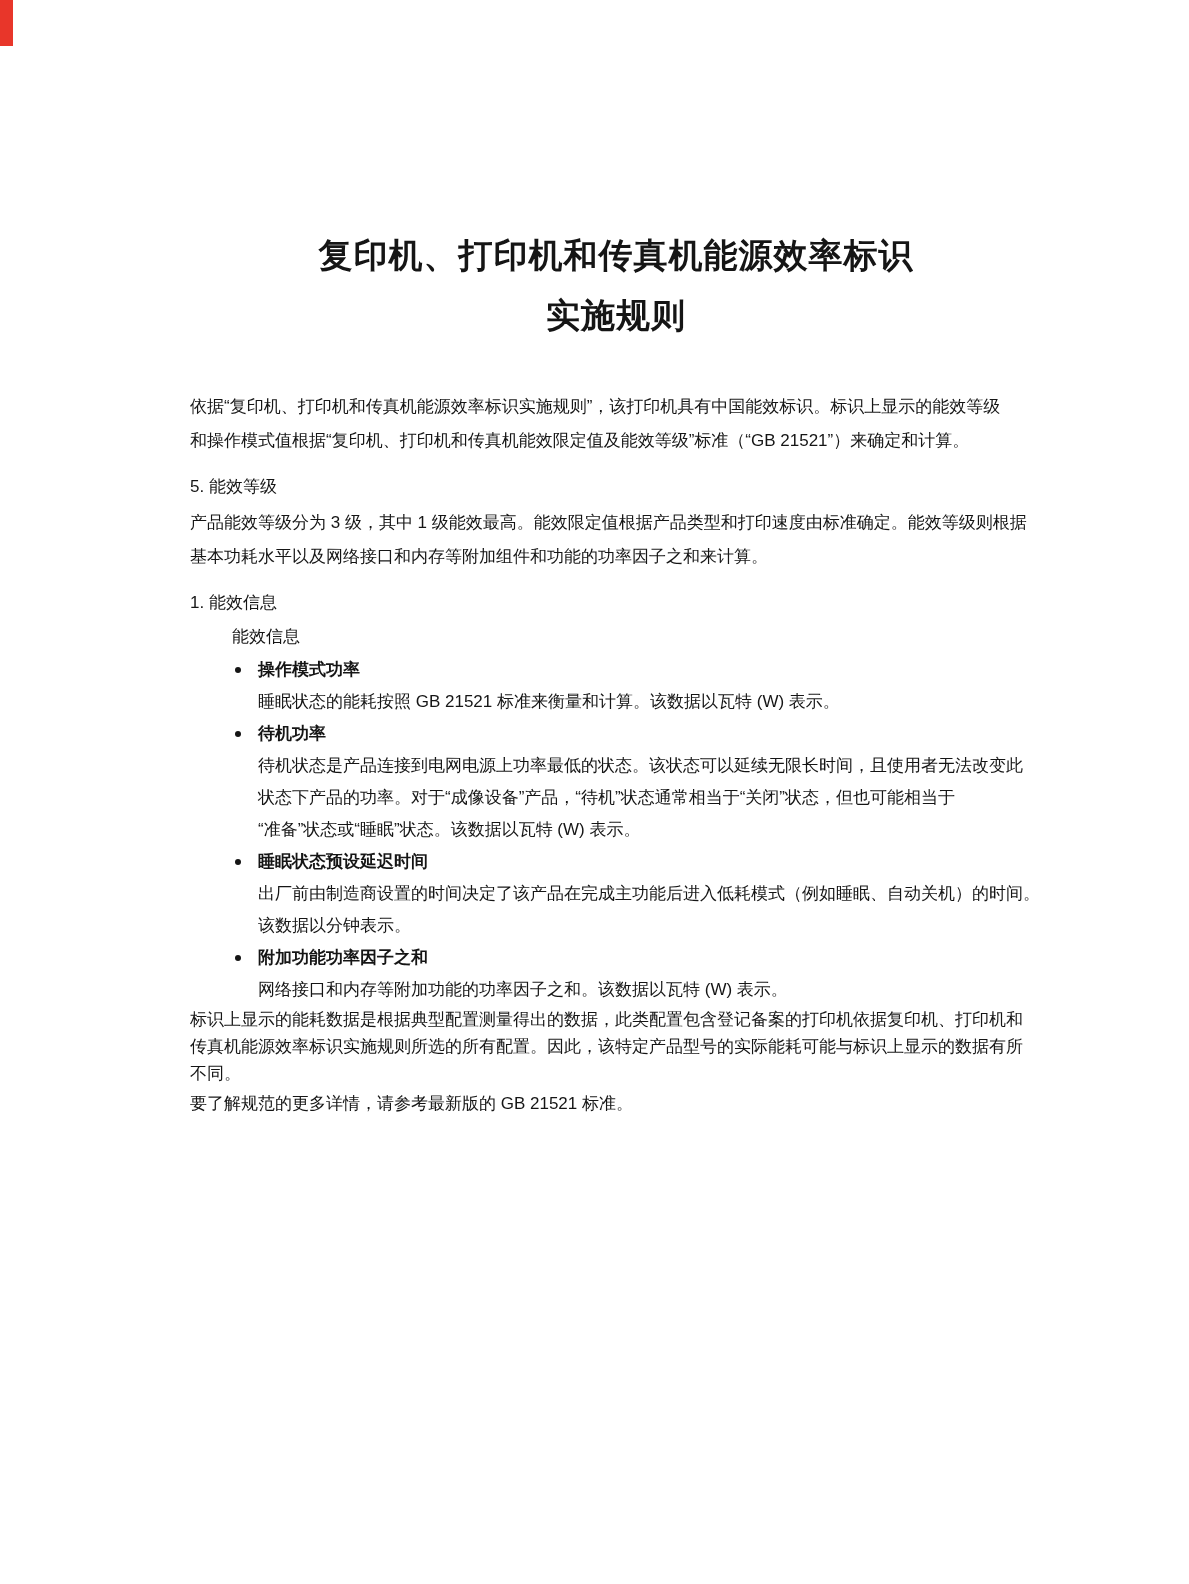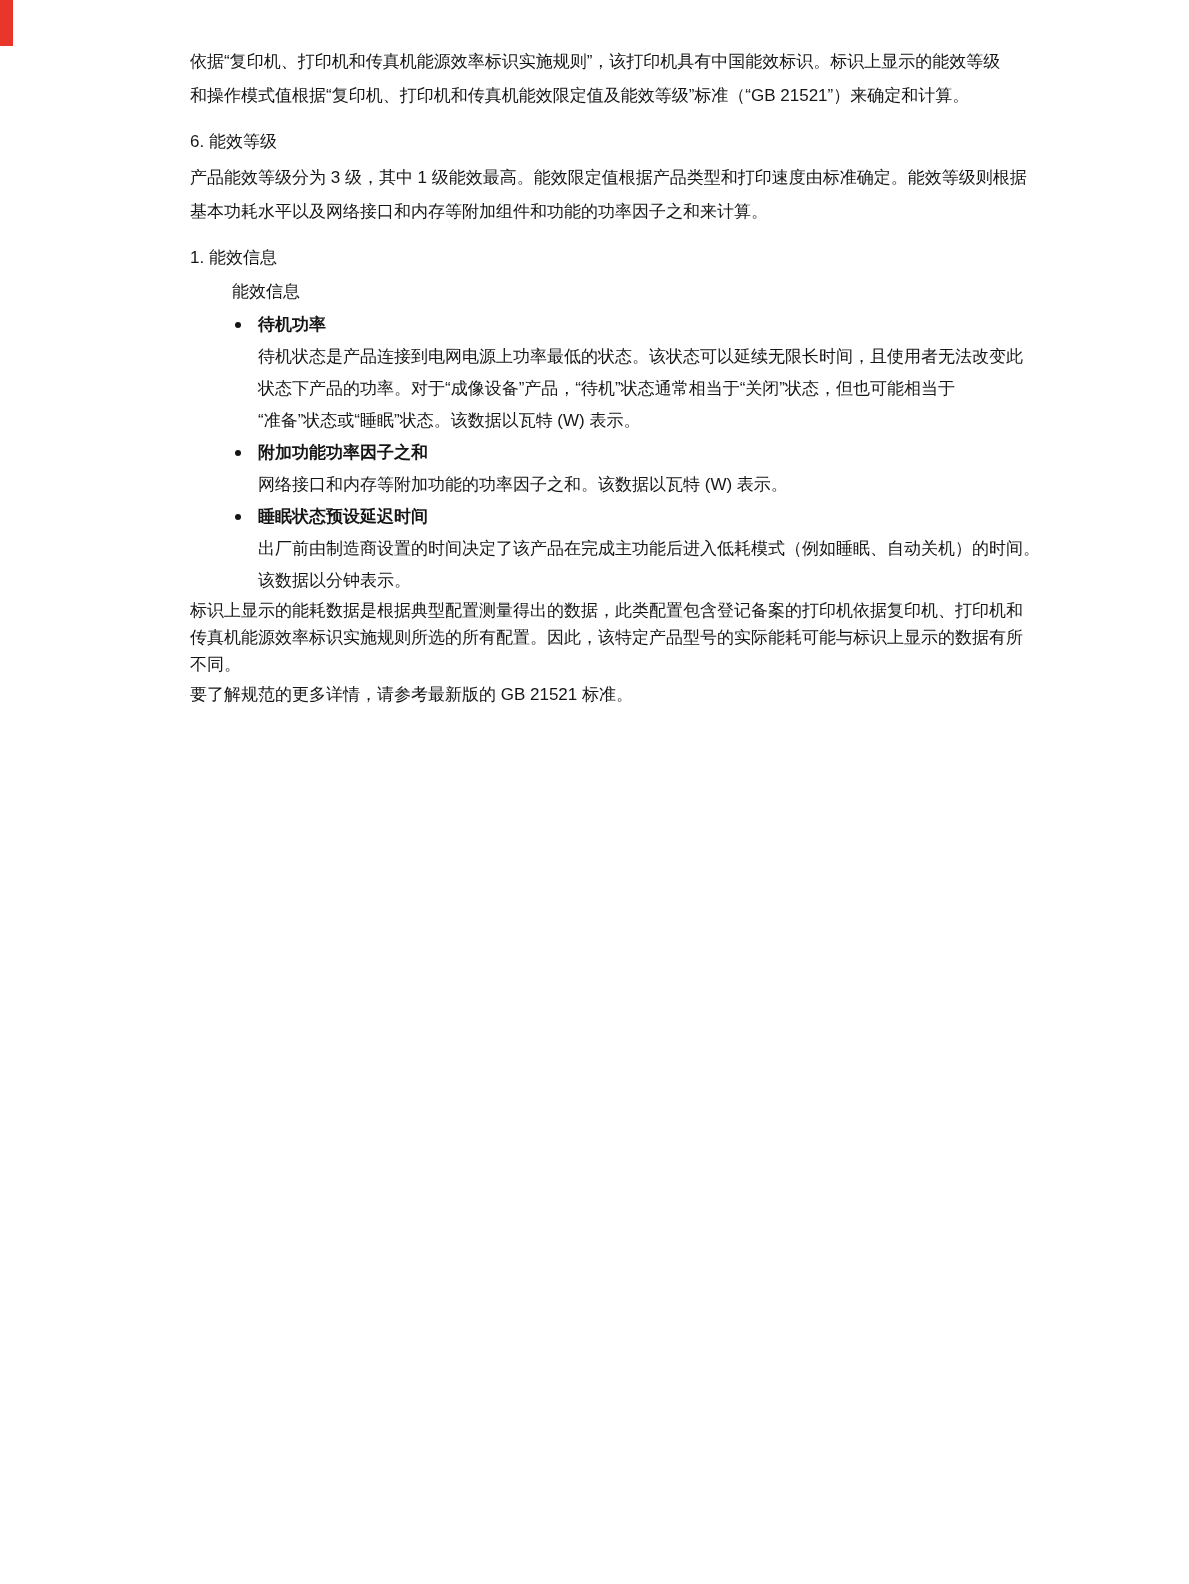--- a/index.html
+++ b/index.html
@@ -105,55 +105,62 @@
 </style>
 </head>
 <body>
 
 <div class="page" style="background: rgb(255, 255, 255);">
 
   <div class="corner-mark" style="background: rgb(232, 54, 42);"></div>
 
   <div class="content">
 
+    <h1 class="doc-title">复印机、打印机和传真机能源效率标识
+实施规则</h1>
 
     <p class="body-text intro">依据“复印机、打印机和传真机能源效率标识实施规则”，该打印机具有中国能效标识。标识上显示的能效等级
 和操作模式值根据“复印机、打印机和传真机能效限定值及能效等级”标准（“GB 21521”）来确定和计算。</p>
 
-    <h2 class="sec-heading">6. 能效等级</h2>
+    <h2 class="sec-heading">5. 能效等级</h2>
 
     <p class="body-text sec-body">产品能效等级分为 3 级，其中 1 级能效最高。能效限定值根据产品类型和打印速度由标准确定。能效等级则根据
 基本功耗水平以及网络接口和内存等附加组件和功能的功率因子之和来计算。</p>
 
     <h2 class="sec-heading">1. 能效信息</h2>
 
     <p class="subhead">能效信息</p>
 
     <ul class="spec-list">
 
+      <li>
+        <span class="dot"></span>
+        <div class="term">操作模式功率</div>
+        <div class="desc">睡眠状态的能耗按照 GB 21521 标准来衡量和计算。该数据以瓦特 (W) 表示。</div>
+      </li>
 
       <li>
         <span class="dot"></span>
         <div class="term">待机功率</div>
         <div class="desc">待机状态是产品连接到电网电源上功率最低的状态。该状态可以延续无限长时间，且使用者无法改变此
 状态下产品的功率。对于“成像设备”产品，“待机”状态通常相当于“关闭”状态，但也可能相当于
 “准备”状态或“睡眠”状态。该数据以瓦特 (W) 表示。</div>
       </li>
 
       <li>
         <span class="dot"></span>
-        <div class="term">附加功能功率因子之和</div>
-        <div class="desc">网络接口和内存等附加功能的功率因子之和。该数据以瓦特 (W) 表示。</div>
+        <div class="term">睡眠状态预设延迟时间</div>
+        <div class="desc">出厂前由制造商设置的时间决定了该产品在完成主功能后进入低耗模式（例如睡眠、自动关机）的时间。
+该数据以分钟表示。</div>
       </li>
 
       <li>
         <span class="dot"></span>
-        <div class="term">睡眠状态预设延迟时间</div>
-        <div class="desc">出厂前由制造商设置的时间决定了该产品在完成主功能后进入低耗模式（例如睡眠、自动关机）的时间。
-该数据以分钟表示。</div>
+        <div class="term">附加功能功率因子之和</div>
+        <div class="desc">网络接口和内存等附加功能的功率因子之和。该数据以瓦特 (W) 表示。</div>
       </li>
 
     </ul>
 
     <p class="closing">标识上显示的能耗数据是根据典型配置测量得出的数据，此类配置包含登记备案的打印机依据复印机、打印机和
 传真机能源效率标识实施规则所选的所有配置。因此，该特定产品型号的实际能耗可能与标识上显示的数据有所
 不同。</p>
 
     <p class="footer-line">要了解规范的更多详情，请参考最新版的 GB 21521 标准。</p>
 

